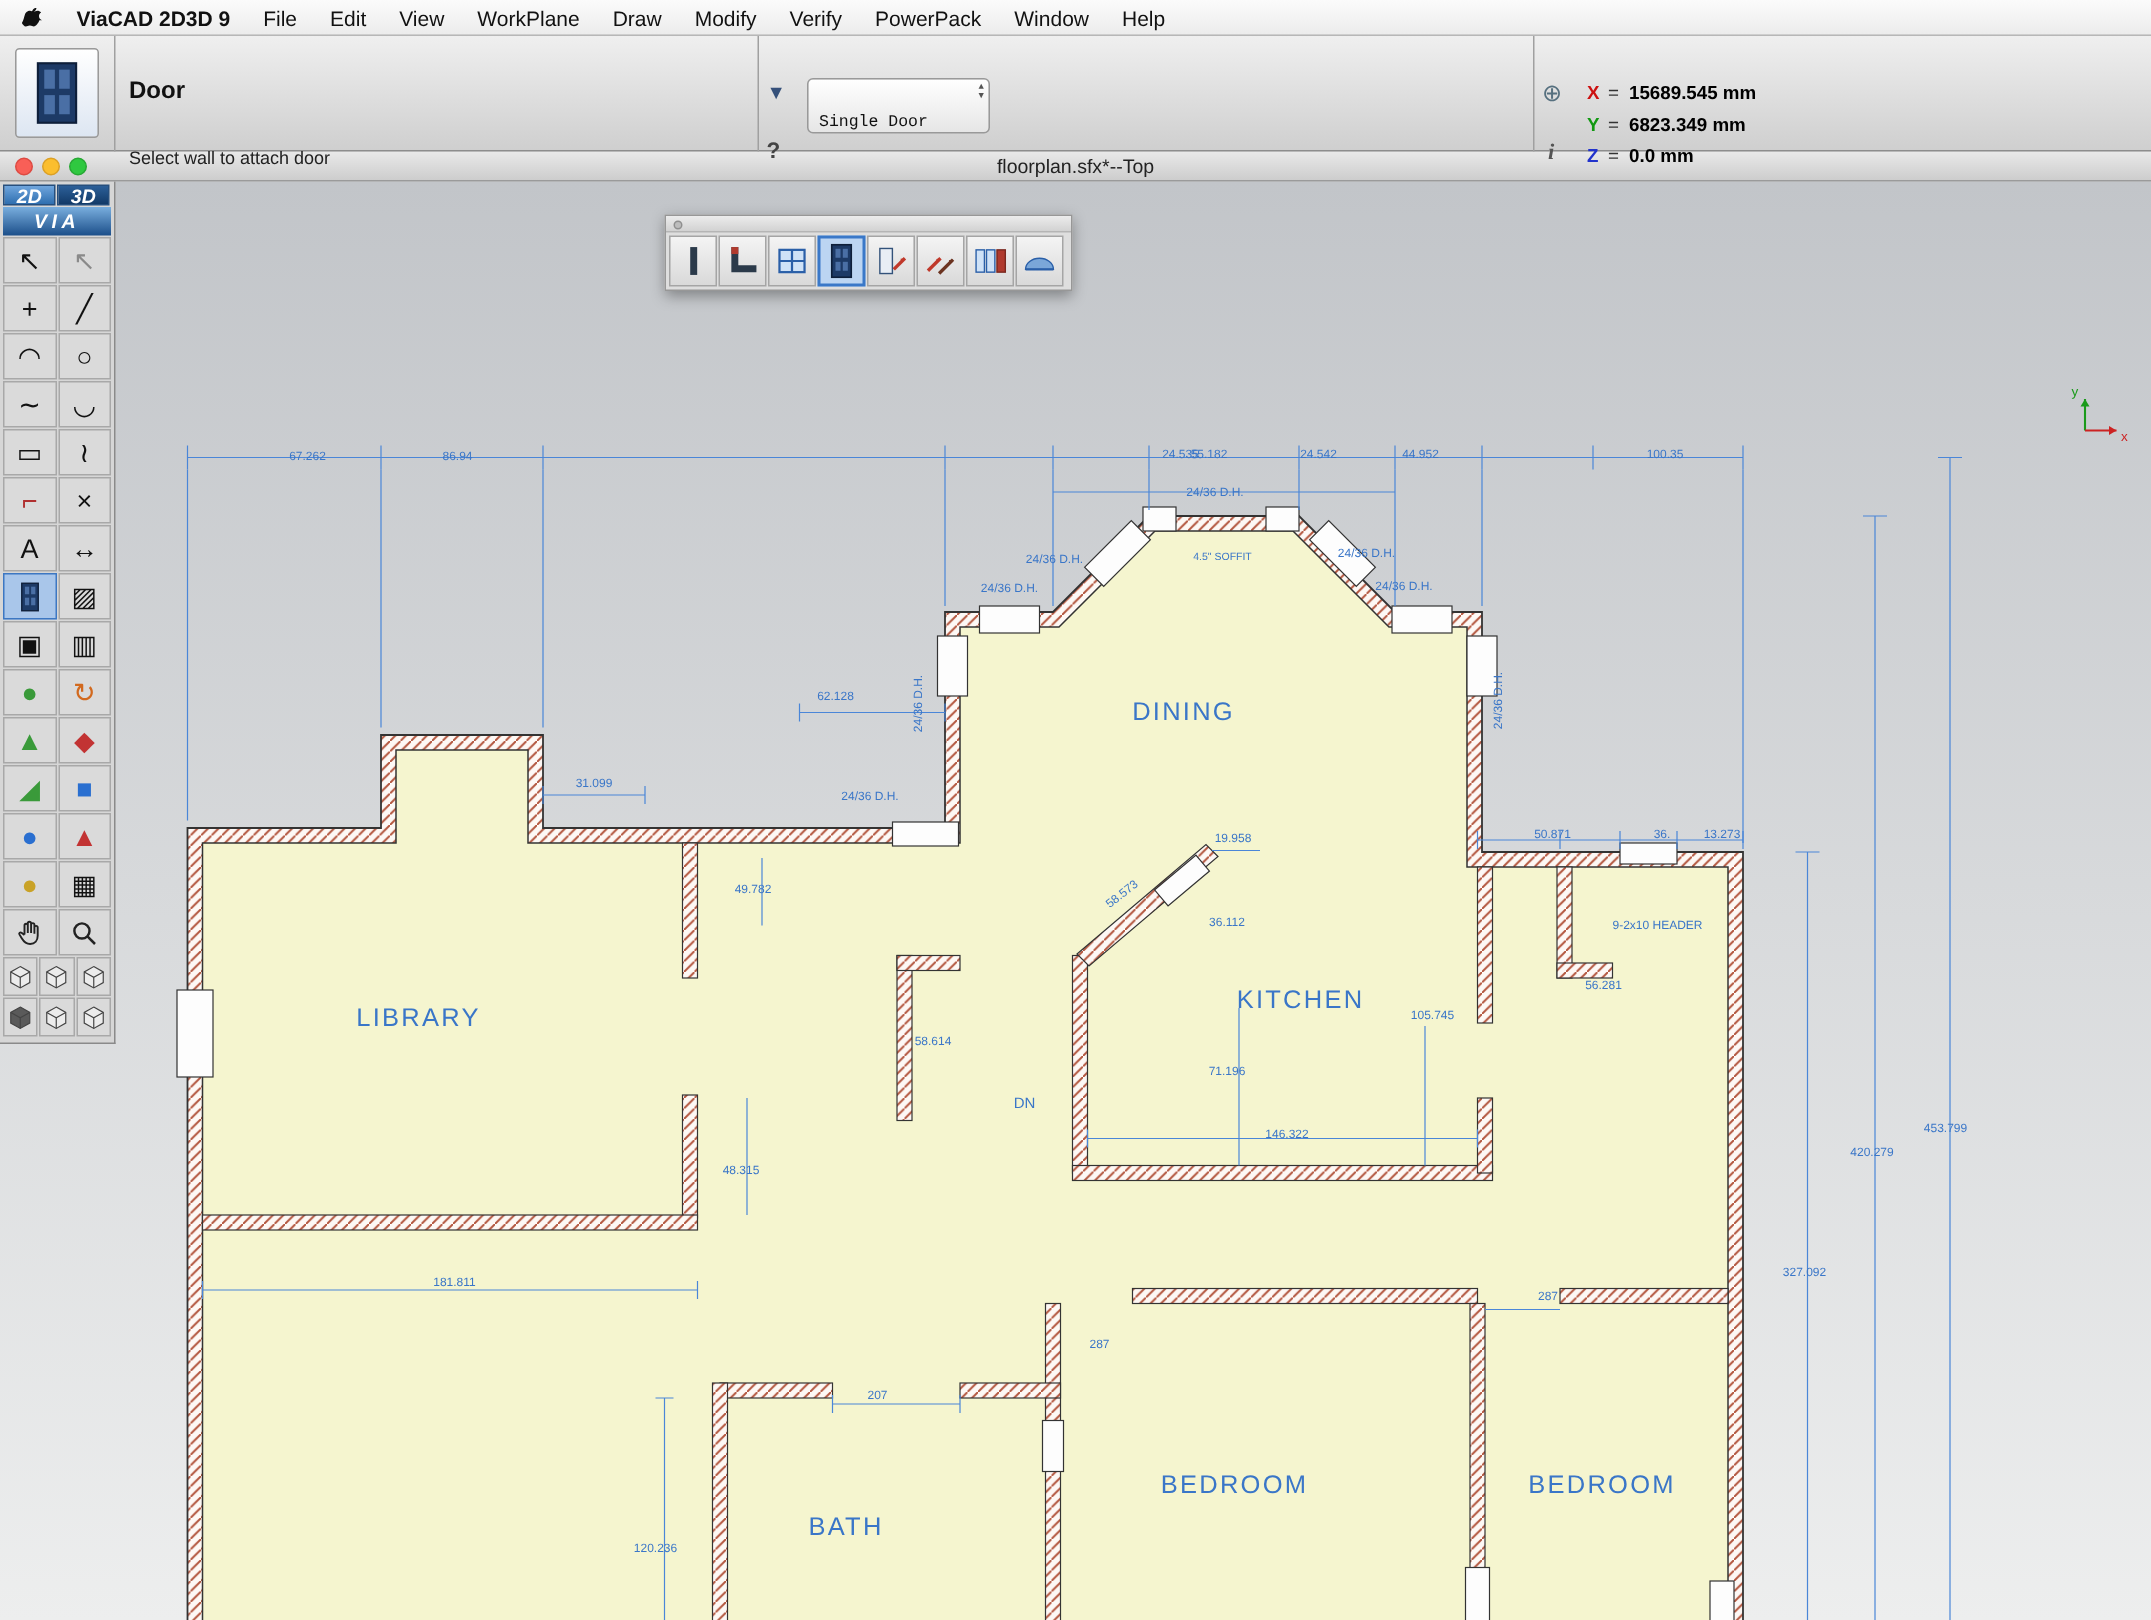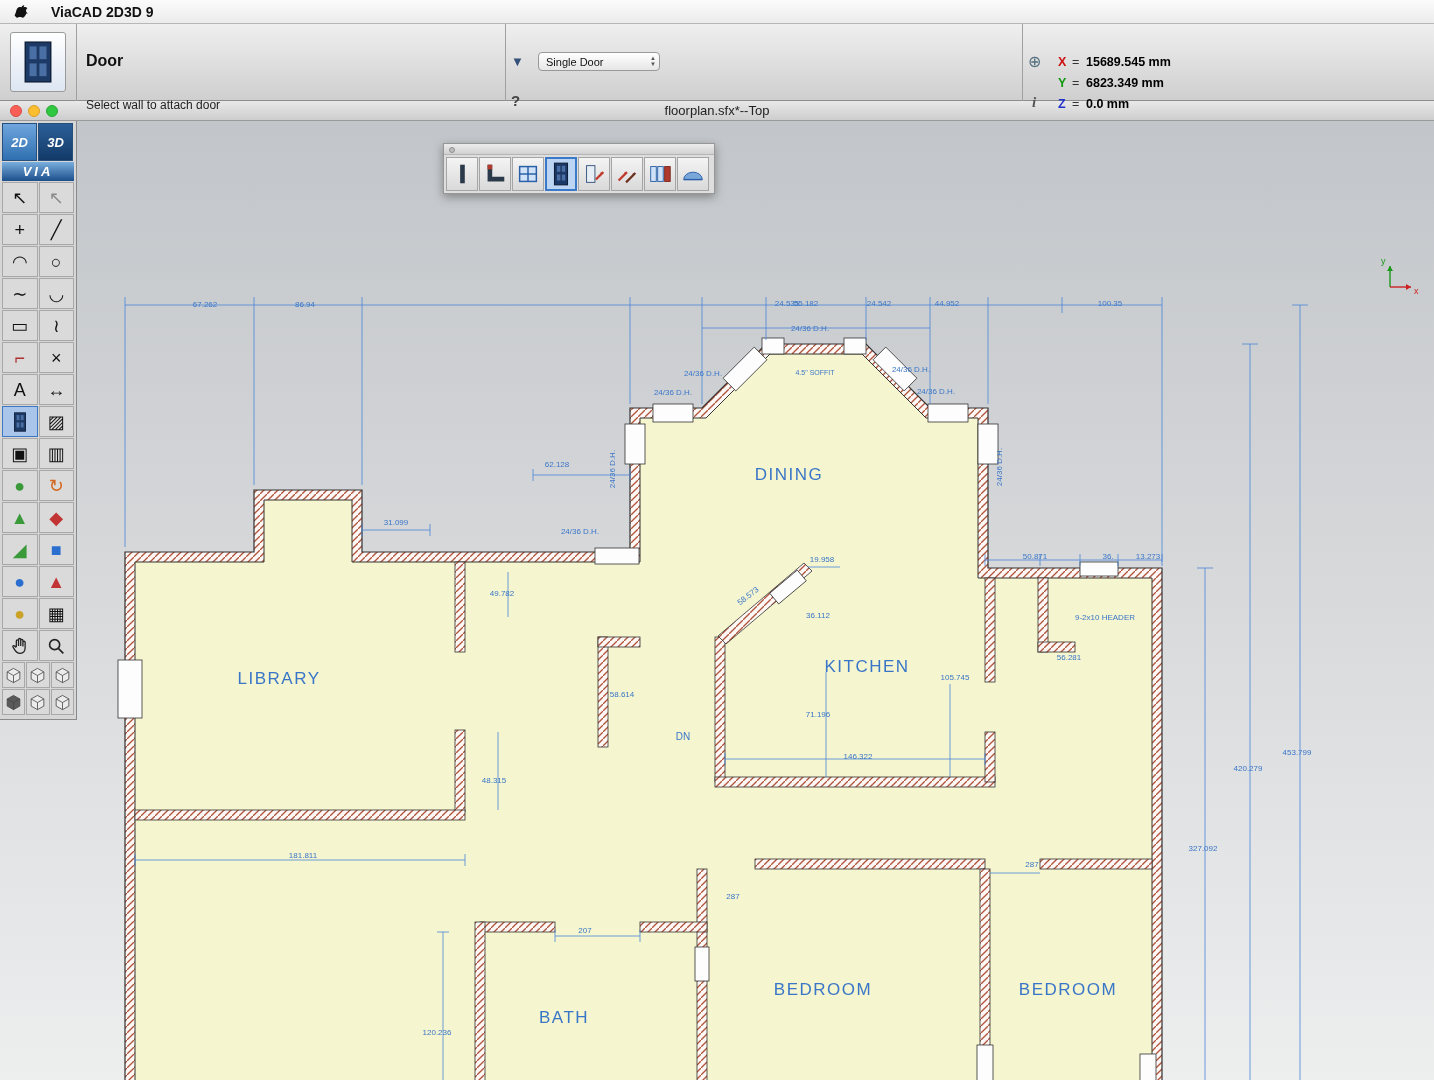--- a/index.html
+++ b/index.html
@@ -19,23 +19,23 @@
     background:linear-gradient(#efefef,#cfcfcf); border-bottom:1px solid #8d8d8d; z-index:40;}
   .vsep { position:absolute; top:0; width:1px; height:77px; background:#a0a0a0; }
   .tool-tile { position:absolute; left:10px; top:8px; width:56px; height:60px;
     background:linear-gradient(#ffffff,#dde6f2); border:1px solid #9a9a9a; border-radius:3px;
     display:flex; align-items:center; justify-content:center; }
   .tool-tile svg { width:34px; height:46px; }
   .tp-title { position:absolute; left:86px; top:28px; font-size:16px; font-weight:bold; color:#111; }
   .tp-hint  { position:absolute; left:86px; top:74px; font-size:12px; color:#222; }
   .dd-tri { position:absolute; left:511px; top:30px; font-size:13px; color:#35507a; cursor:pointer; }
   .help-q { position:absolute; left:511px; top:68px; font-size:15px; color:#444; font-weight:bold; cursor:pointer; }
-  .door-select { position:absolute; left:538px; top:28px; width:122px; height:19px;
+  .door-select { position:absolute; left:538px; top:28px; width:122px; height:37px;
     background:linear-gradient(#ffffff,#e6e6e6); border:1px solid #999; border-radius:4px;
-    font-size:11px; color:#111; display:flex; align-items:center; padding-left:7px; cursor:pointer;}
+    font-size:11px; color:#111; display:flex; align-items:flex-end; padding-left:7px; cursor:pointer;font-family:Liberation Mono, monospace;}
   .dd-arrows { position:absolute; right:3px; top:2px; display:flex; flex-direction:column; line-height:6px; font-size:6px; color:#555;}
   .params { position:absolute; left:538px; top:52px; display:flex; gap:14px; }
   .pf { display:flex; flex-direction:column; gap:3px; width:64px; }
   .pf-label { font-size:11px; color:#222; }
   .pf-label.hl { color:#2457c5; }
   .pf-input { width:64px; height:17px; border:1px solid #8a8a8a; background:#fff;
     font-size:11px; font-family:"Liberation Sans",sans-serif; padding-left:3px; box-shadow:inset 0 1px 2px rgba(0,0,0,.15);}
   .target-ic { position:absolute; left:1028px; top:28px; font-size:16px; color:#56707f; cursor:pointer;}
   .info-ic { position:absolute; left:1032px; top:70px; font-size:15px; color:#555;
     font-family:"Liberation Serif",serif; font-style:italic; font-weight:bold; cursor:pointer;}
@@ -59,21 +59,21 @@
     background:linear-gradient(#c2c5c9,#edeeee); }
   #plan { position:absolute; left:78px; top:121px; }
   #plan-labels { position:absolute; left:78px; top:121px; width:1356px; height:959px; pointer-events:none; z-index:10;}
   .dim-label { position:absolute; font-size:8px; color:#3a76c8; white-space:nowrap; }
   .room-label { position:absolute; font-size:17px; letter-spacing:1.5px; color:#3a76c8; white-space:nowrap; }
 
   
   .palette { position:absolute; left:0; top:121px; width:77px; background:#d6d6d6;
     border-right:1px solid #8a8a8a; border-bottom:1px solid #8a8a8a; z-index:20; padding:2px 2px 4px 2px;}
   .mode-row { display:flex; gap:1px; }
-  .mode-btn { width:35px; height:38px; color:#fff; font-weight:bold; font-style:italic; font-size:13px;
+  .mode-btn { width:35px; height:14px; color:#fff; font-weight:bold; font-style:italic; font-size:13px;
     display:flex; align-items:center; justify-content:center; cursor:pointer; border:1px solid #274f7d;}
   .mode-2d { background:linear-gradient(#6fa5dd,#2f6fb0); }
   .mode-3d { background:linear-gradient(#2c5f98,#123a68); }
   .via-bar { height:19px; margin-top:1px; background:linear-gradient(#79aede,#1c4f8a);
     color:#fff; font-weight:bold; font-style:italic; letter-spacing:3px; font-size:13px;
     display:flex; align-items:center; justify-content:center; }
   .prow { display:flex; gap:1px; margin-top:1px; }
   .pbtn { height:31px; flex:1; background:#dadada; border:1px solid #a8a8a8;
     display:flex; align-items:center; justify-content:center; font-size:18px; line-height:1;
     cursor:pointer; overflow:hidden;}
@@ -97,20 +97,32 @@
 </head>
 <body>
 
 <div class="menubar">
   <span class="apple">
     <svg viewBox="0 0 16 16">
         <path d="M11.2 1.6c-.1 1-.6 1.8-1.3 2.4-.6.5-1.4.9-2.1.8-.1-.9.4-1.8 1-2.4.6-.6 1.6-1 2.4-.8zM13.6 11.2c-.4 1-.6 1.4-1.2 2.3-.8 1.2-1.9 2.7-3.2 2.7-1.2 0-1.6-.8-3.2-.8-1.6 0-2 .8-3.2.8C1.5 16.2.4 14.6-.3 13.4 1.7 10.2 1.5 6.7 3 5.1c.8-.9 2-1.4 3.1-1.4 1.2 0 1.9.8 2.9.8 1 0 1.6-.8 3-.8 1 0 2.1.5 2.9 1.4-2.5 1.4-2.1 5 .7 6.1z" transform="scale(0.9) translate(1,0)" fill="#111"></path>
       </svg>
   </span>
   <span class="appname">ViaCAD 2D3D 9</span>
+  <span style="display:flex; gap:22px;">
+      <span class="mi">File</span>
+      <span class="mi">Edit</span>
+      <span class="mi">View</span>
+      <span class="mi">WorkPlane</span>
+      <span class="mi">Draw</span>
+      <span class="mi">Modify</span>
+      <span class="mi">Verify</span>
+      <span class="mi">PowerPack</span>
+      <span class="mi">Window</span>
+      <span class="mi">Help</span>
+    </span>
 </div>
 
 <div class="toolbar">
   <div class="tool-tile">
     <svg viewBox="0 0 24 32">
         <rect x="3" y="2" width="18" height="28" fill="#1d3a66" stroke="#0e1f3a"></rect>
         <rect x="6" y="5" width="5" height="9" fill="#4a6fa5"></rect>
         <rect x="13" y="5" width="5" height="9" fill="#4a6fa5"></rect>
         <rect x="6" y="17" width="5" height="9" fill="#4a6fa5"></rect>
         <rect x="13" y="17" width="5" height="9" fill="#4a6fa5"></rect>

